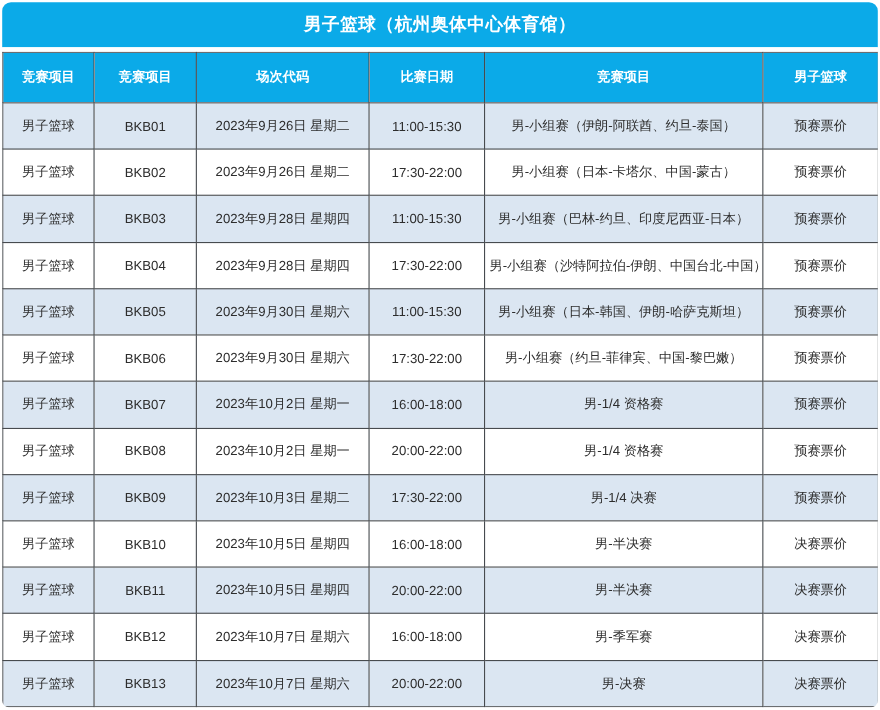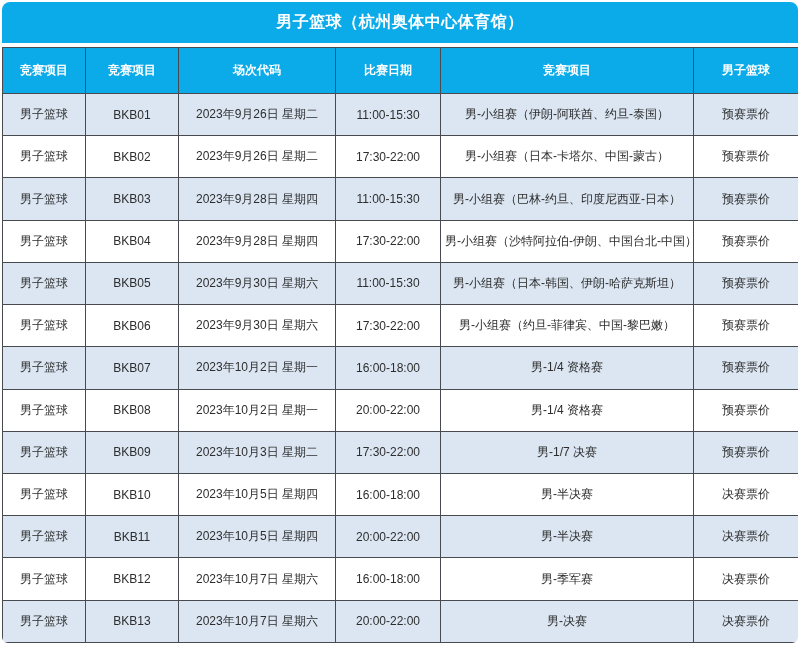--- a/index.html
+++ b/index.html
@@ -165,21 +165,21 @@
     <td>2023年10月2日 星期一</td>
     <td>20:00-22:00</td>
     <td>男-1/4 资格赛</td>
     <td>预赛票价</td>
   </tr>
           <tr class="alt">
     <td>男子篮球</td>
     <td>BKB09</td>
     <td>2023年10月3日 星期二</td>
     <td>17:30-22:00</td>
-    <td>男-1/7 决赛</td>
+    <td>男-1/4 决赛</td>
     <td>预赛票价</td>
   </tr>
           <tr>
     <td>男子篮球</td>
     <td>BKB10</td>
     <td>2023年10月5日 星期四</td>
     <td>16:00-18:00</td>
     <td>男-半决赛</td>
     <td>决赛票价</td>
   </tr>

